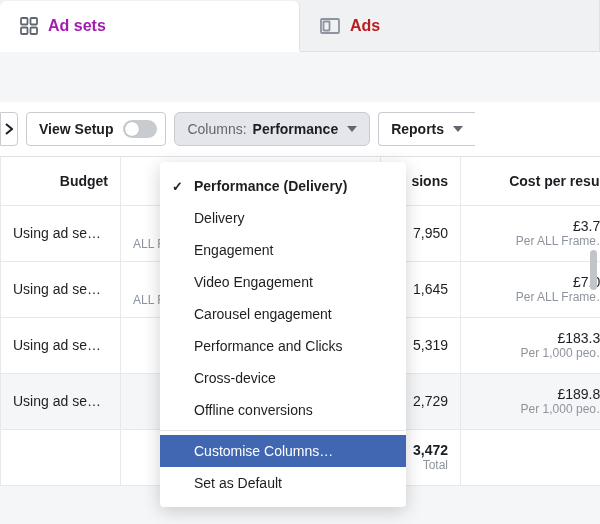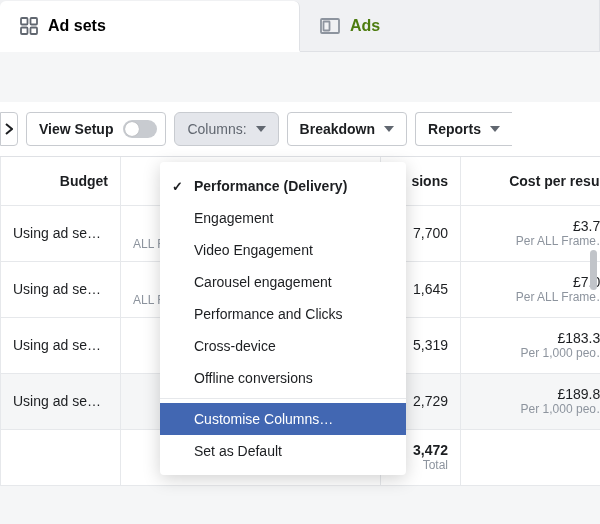--- a/index.html
+++ b/index.html
@@ -21,27 +21,27 @@
     background: #f0f1f3;
     border-bottom: 1px solid #dfe1e5;
   }
   .tab {
     flex: 1;
     display: flex;
     align-items: center;
     gap: 10px;
     padding: 0 20px;
     border-right: 1px solid #dfe1e5;
-    color: #4d7c0f;
+    color: #b91c1c;
     cursor: pointer;
     background: #f0f1f3;
   }
   .tab.active {
     background: #fff;
-    color: #000000;
+    color: #a21caf;
     border-bottom: 2px solid #fff;
     position: relative;
     top: 1px;
     border-top-left-radius: 6px;
     border-top-right-radius: 6px;
   }
   .tab-label { font-size: 16px; font-weight: 600; }
   .tab-icon { display: inline-flex; }
 
   
@@ -239,27 +239,24 @@
       </svg>
   </div>
 
   <div class="tb-btn" style="padding-right:8px">
     <span>View Setup</span>
     <span class="toggle"></span>
   </div>
 
   <div class="tb-btn highlight">
     <span class="light">Columns: </span>
+      <span>Performance</span>
     <span class="caret"></span>
   </div>
 
-  <div class="tb-btn">
-    <span>Breakdown</span>
-    <span class="caret"></span>
-  </div>
 
   <div class="tb-btn" style="border-top-right-radius:0;border-bottom-right-radius:0;border-right:none;">
     <span>Reports</span>
     <span class="caret"></span>
   </div>
 </div>
 
 <div class="table-wrap">
 <table>
   <colgroup>
@@ -275,21 +272,21 @@
       <th>sions</th>
       <th>Cost per result</th>
     </tr>
   </thead>
   <tbody>
     <tr>
       <td class="left ellip">Using ad se…</td>
       <td class="left" style="vertical-align:bottom">
             <span class="sub">ALL F</span>
           </td>
-      <td>7,700</td>
+      <td>7,950</td>
       <td>
         <span class="ellip">£3.70</span>
         <span class="sub">Per ALL Frame…</span>
       </td>
     </tr>
     <tr>
       <td class="left ellip">Using ad se…</td>
       <td class="left" style="vertical-align:bottom">
             <span class="sub">ALL F</span>
           </td>
@@ -331,20 +328,21 @@
     </tr>
   </tbody>
 </table>
 </div>
 
 <div class="menu">
   <div class="menu-item default">
     <span class="check">✓</span>
     <span>Performance (Delivery)</span>
   </div>
+  <div class="menu-item">Delivery</div>
   <div class="menu-item">Engagement</div>
   <div class="menu-item">Video Engagement</div>
   <div class="menu-item">Carousel engagement</div>
   <div class="menu-item">Performance and Clicks</div>
   <div class="menu-item">Cross-device</div>
   <div class="menu-item">Offline conversions</div>
   <div class="menu-sep"></div>
   <div class="menu-item selected">Customise Columns…</div>
   <div class="menu-item">Set as Default</div>
 

